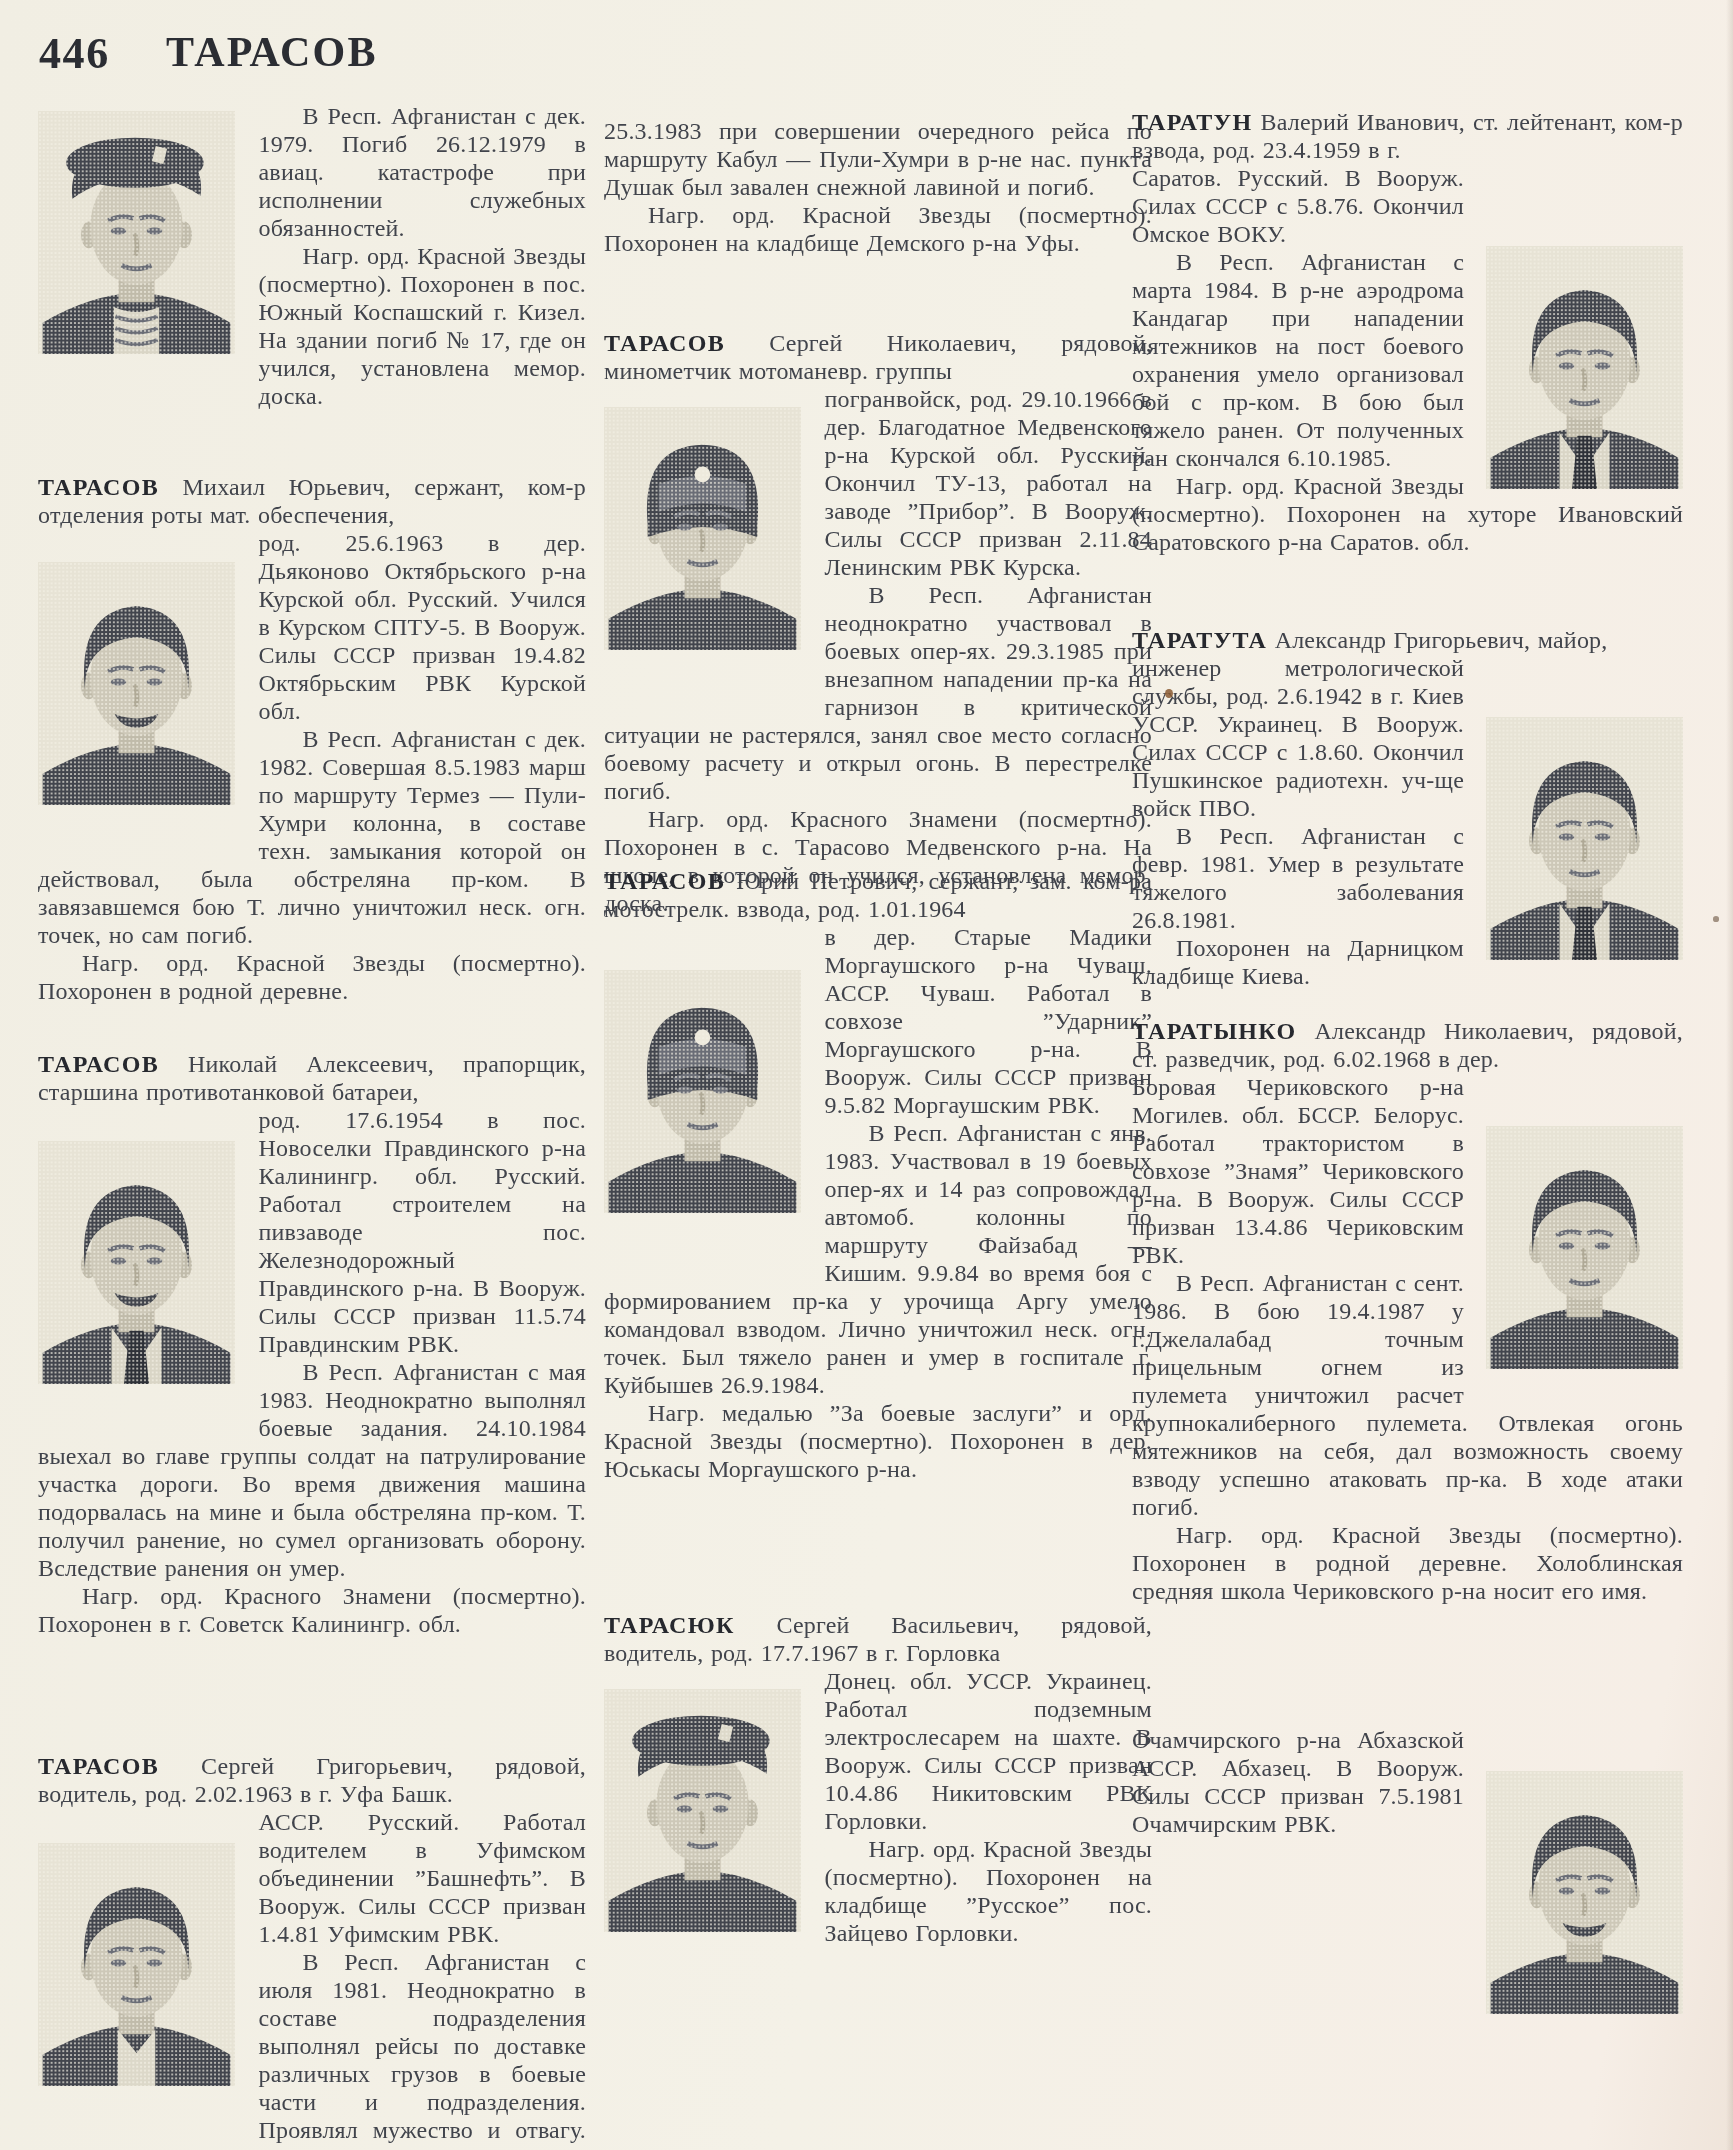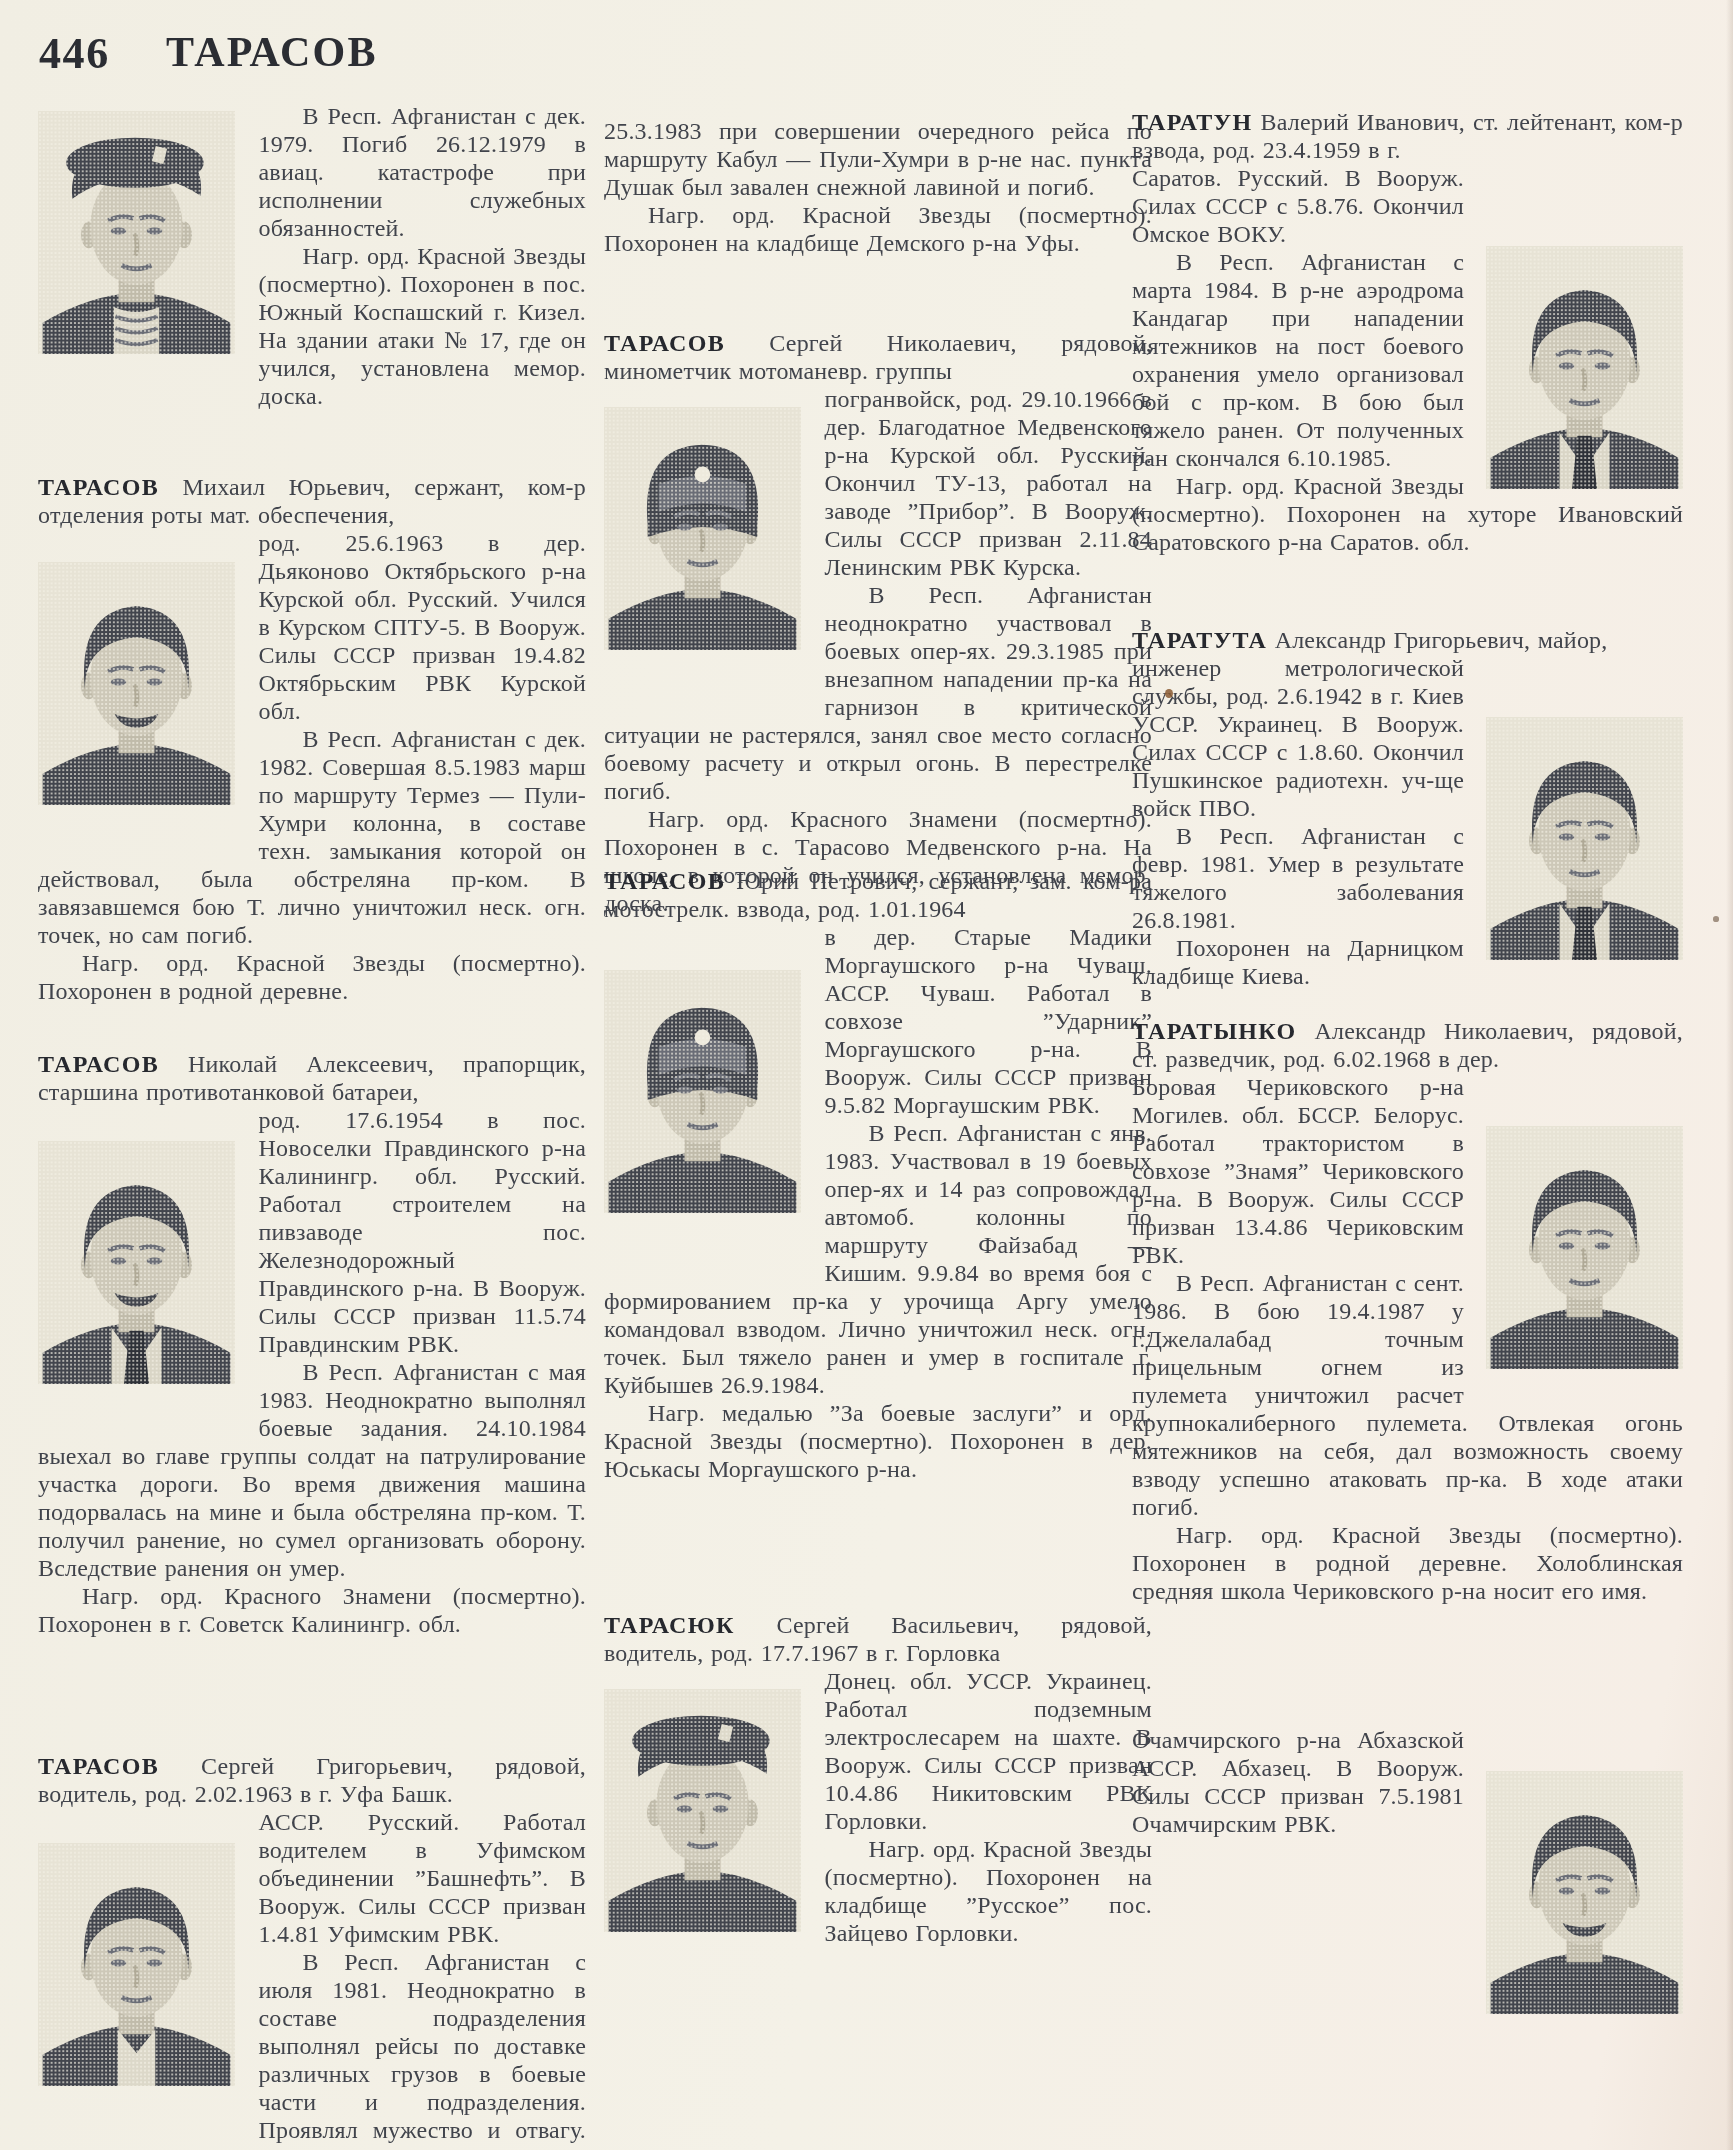--- a/index.html
+++ b/index.html
@@ -103,21 +103,21 @@
             <ellipse cx="103" cy="153" rx="10" ry="4.5" fill="#6a6d76"></ellipse>
             <ellipse cx="149" cy="153" rx="10" ry="4.5" fill="#6a6d76"></ellipse>
             <path d="M124 156 q5 20 0 28" stroke="#afa996" stroke-width="6" fill="none"></path>
             <path d="M107 197 q19 9 38 0" stroke="#6a6d76" stroke-width="6" fill="none"></path>
             <path d="M97 250 q29 13 58 0 l0 60 l-58 0 Z" fill="#d9d5c6"></path>
             <path d="M99 262 q27 11 54 0 M99 277 q27 11 54 0 M99 292 q27 11 54 0" stroke="#6a6d76" stroke-width="5" fill="none"></path>
           </svg>
         </div>
       </div>
     <p class="para indent">В Респ. Афганистан с дек. 1979. Погиб 26.12.1979 в авиац. катастрофе при исполнении служебных обязанностей.</p>
-    <p class="para indent">Нагр. орд. Красной Звезды (посмертно). Похоронен в пос. Южный Коспашский г. Кизел. На здании атаки № 17, где он учился, установлена мемор. доска.</p>
+    <p class="para indent">Нагр. орд. Красной Звезды (посмертно). Похоронен в пос. Южный Коспашский г. Кизел. На здании погиб № 17, где он учился, установлена мемор. доска.</p>
   </article>
 
   <article class="entry" id="c1e2">
     <p class="para"><b class="surname">ТАРАСОВ</b> <span>Михаил Юрьевич, сержант, ком-р отделения роты мат. обеспечения,</span></p>
     <div class="photo-float left">
         <div class="photo-frame">
           <svg viewBox="0 0 252 310" xmlns="http://www.w3.org/2000/svg" preserveAspectRatio="none">
             <rect width="252" height="310" fill="#e7e3d5"></rect>
             <path d="M6 310 L6 270 Q68 234 126 232 Q184 234 246 270 L246 310 Z" fill="#42454d"></path>
             <rect x="103" y="192" width="46" height="52" fill="#c0bbaa"></rect>

